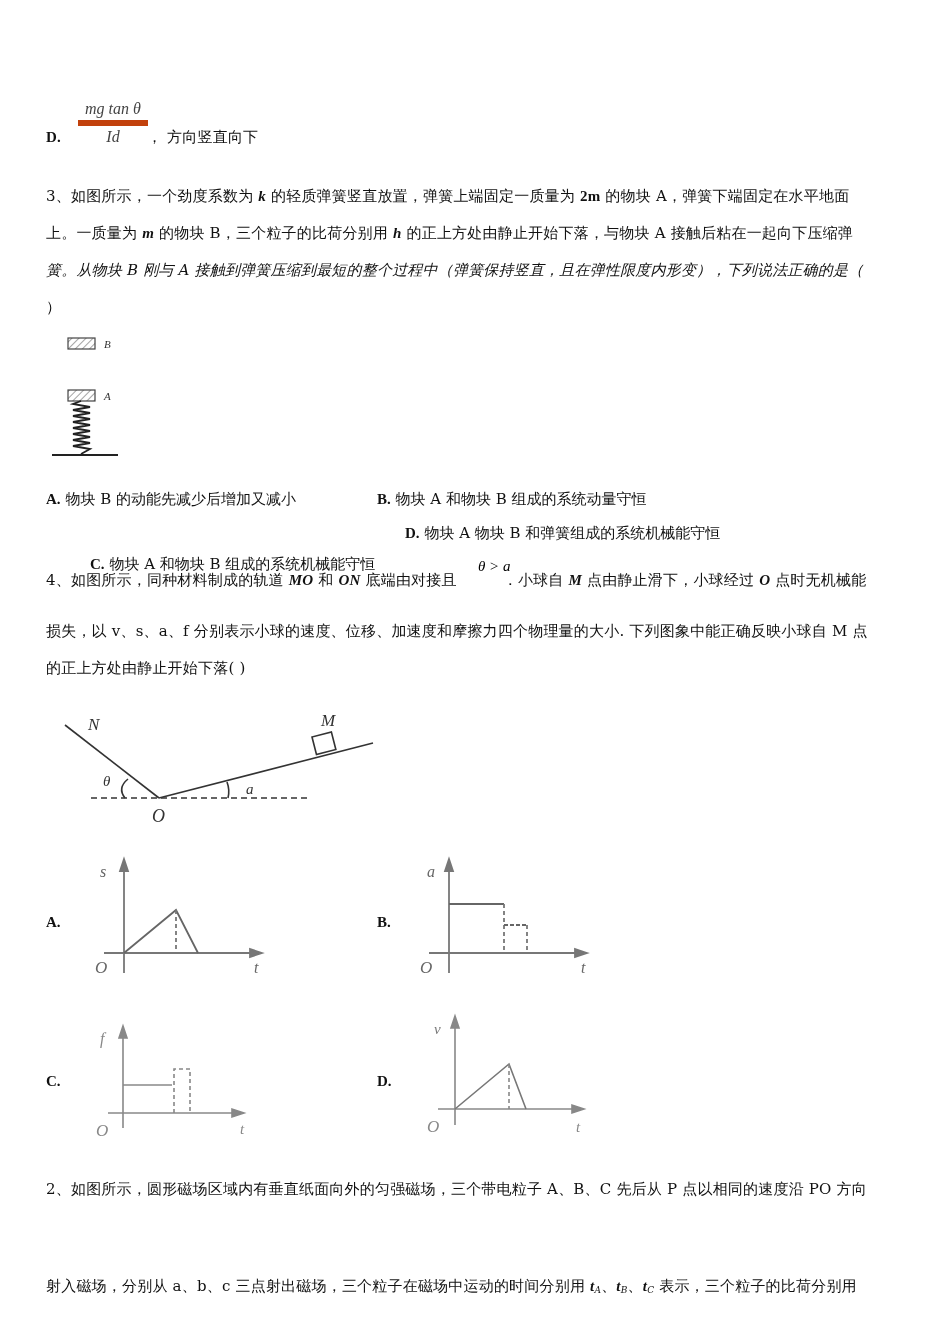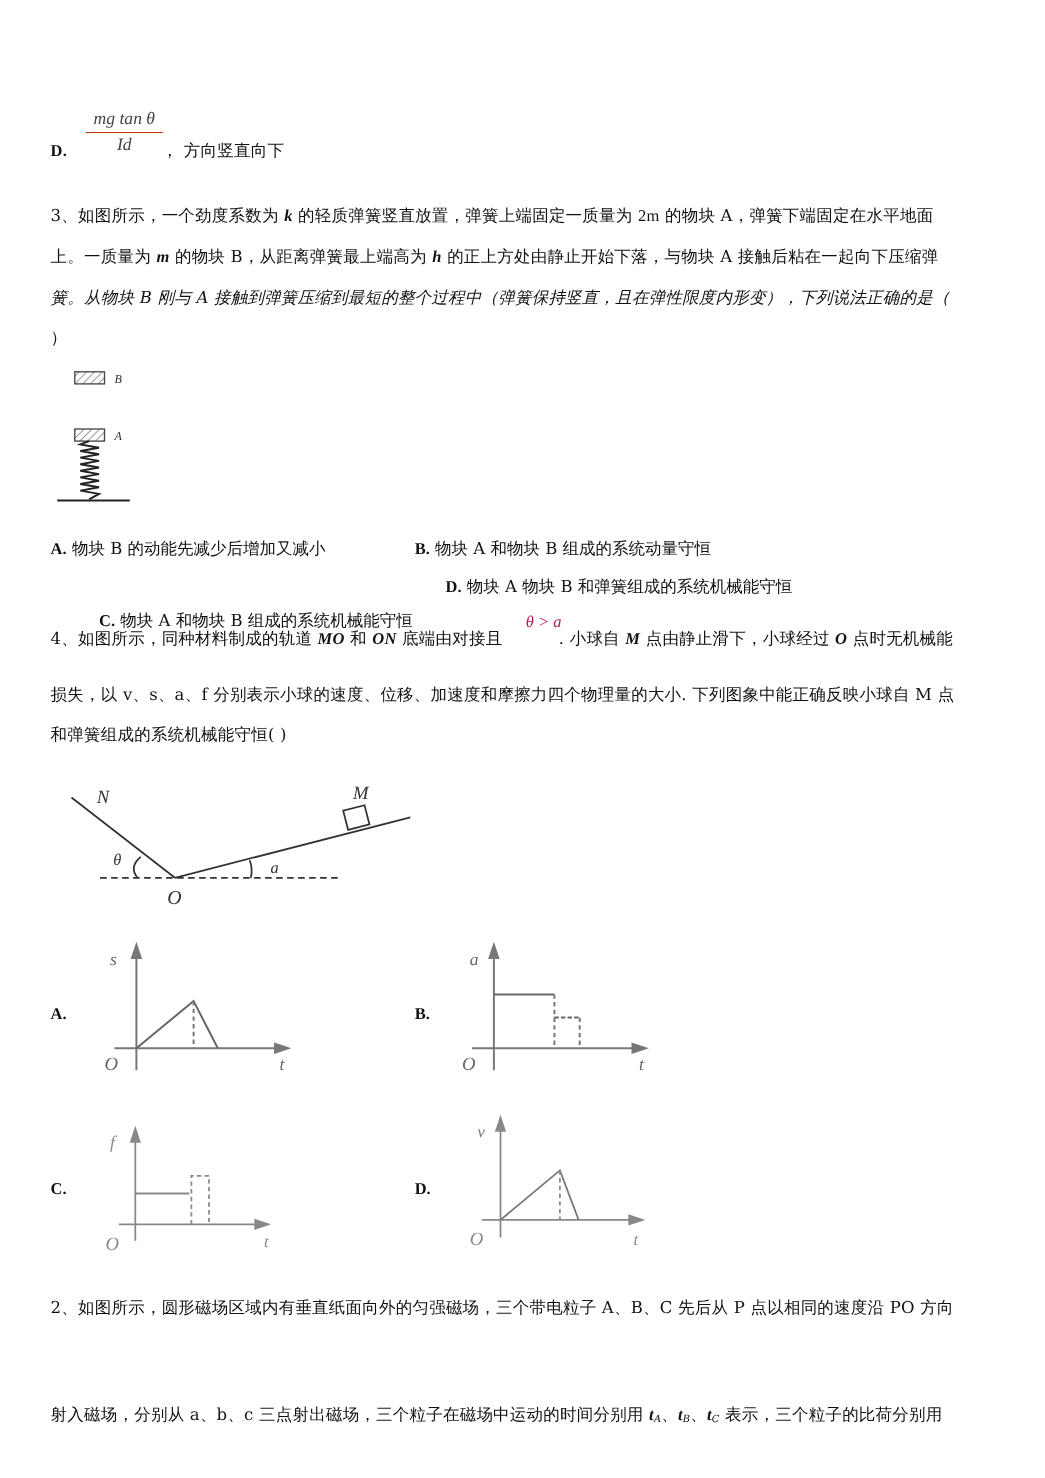--- a/index.html
+++ b/index.html
@@ -2,24 +2,24 @@
 <html><head>
 <meta charset="utf-8">
 <style>
   html, body { margin: 0; padding: 0; background: #ffffff; }
   body { width: 950px; height: 1344px; position: relative; overflow: hidden;
          font-family: "DejaVu Serif", "Liberation Serif", serif; color: #111; }
   .abs { position: absolute; }
   .line { position: absolute; left: 46px; font-size: 15px; white-space: nowrap; letter-spacing: 0.2px; }
   .lbl { font-weight: bold; font-family: "Liberation Serif", serif; font-size: 15px; }
   i.v { font-family: "Liberation Serif", serif; font-style: italic; font-weight: bold; }
-  b.v { font-family: "Liberation Serif", serif; font-weight: normal; }
+  b.v { font-family: "Liberation Serif", serif; font-weight: bold; }
   .frac { position: absolute; left: 78px; top: 100px; width: 70px; text-align: center;
           font-family: "Liberation Serif", serif; font-style: italic; font-size: 16px; color: #444; }
-  .frac .num { border-bottom: 1px solid #c2410c; padding-bottom: 2px; }
+  .frac .num { border-bottom: 6px solid #c2410c; padding-bottom: 2px; }
   .frac .den { padding-top: 2px; }
   .opt { position: absolute; font-size: 15px; white-space: nowrap; }
   svg text { font-family: "Liberation Serif", serif; font-style: italic; }
   .sub { font-size: 9px; vertical-align: -2px; font-style: italic; }
 </style>
 </head>
 <body>
 
 <div class="frac">
   <div class="num">mg tan θ</div>
@@ -29,21 +29,21 @@
   <span class="lbl">D.</span>
   <span style="display:inline-block;width:76px;"></span>
   <span>，</span>
   <span>方向竖直向下</span>
 </div>
 
 <div class="line" style="top:187px;">
   <span>3、如图所示，一个劲度系数为 </span><i class="v">k</i><span> 的轻质弹簧竖直放置，弹簧上端固定一质量为 </span><b class="v">2m</b><span> 的物块 A，弹簧下端固定在水平地面</span>
 </div>
 <div class="line" style="top:224px;">
-  <span>上。一质量为 </span><i class="v">m</i><span> 的物块 B，从距离弹簧最上端高为 </span><i class="v">h</i><span> 的正上方处由静止开始下落，与物块 A 接触后粘在一起向下压缩弹</span>
+  <span>上。一质量为 </span><i class="v">m</i><span> 的物块 B，三个粒子的比荷分别用 </span><i class="v">h</i><span> 的正上方处由静止开始下落，与物块 A 接触后粘在一起向下压缩弹</span>
 </div>
 <div class="line" style="top:261px;font-style:italic;">簧。从物块 B 刚与 A 接触到弹簧压缩到最短的整个过程中（弹簧保持竖直，且在弹性限度内形变），下列说法正确的是（</div>
 <div class="line" style="top:298px;">）</div>
 
 <svg class="abs" style="left:44px;top:330px;" width="90" height="132">
   <defs>
     <pattern id="hatch" width="5" height="5" patternUnits="userSpaceOnUse" patternTransform="rotate(45)">
       <line x1="0" y1="0" x2="0" y2="5" stroke="#666" stroke-width="1.2"></line>
     </pattern>
   </defs>
@@ -68,23 +68,23 @@
   <span>物块 A 和物块 B 组成的系统机械能守恒</span>
 </div>
 <div class="opt" style="left:377px;top:524px;margin-left:28px;">
   <span class="lbl">D.</span>
   <span>物块 A 物块 B 和弹簧组成的系统机械能守恒</span>
 </div>
 
 <div class="line" style="top:571px;">
   <span>4、如图所示，同种材料制成的轨道 </span><i class="v">MO</i><span> 和 </span><i class="v">ON</i><span> 底端由对接且</span><span style="display:inline-block;width:46px;"></span><span>．小球自 </span><i class="v">M</i><span> 点由静止滑下，小球经过 </span><i class="v">O</i><span> 点时无机械能</span>
 </div>
-<div class="abs" style="left:478px;top:558px;font-family:'Liberation Serif',serif;font-style:italic;font-size:15px;color:#be185d;">θ &gt; a</div>
+<div class="abs" style="left:478px;top:558px;font-family:'Liberation Serif',serif;font-style:italic;font-size:15px;color:#000000;">θ &gt; a</div>
 <div class="line" style="top:622px;">损失，以 v、s、a、f 分别表示小球的速度、位移、加速度和摩擦力四个物理量的大小. 下列图象中能正确反映小球自 M 点</div>
-<div class="line" style="top:659px;">和弹簧组成的系统机械能守恒( )</div>
+<div class="line" style="top:659px;">的正上方处由静止开始下落( )</div>
 
 <svg class="abs" style="left:55px;top:700px;" width="330" height="130">
   <g stroke="#333" stroke-width="1.6" fill="none">
     <line x1="10" y1="25" x2="104" y2="98"></line>
     <line x1="104" y1="98" x2="318" y2="43"></line>
     <line x1="36" y1="98" x2="256" y2="98" stroke-dasharray="6,4"></line>
     <rect x="0" y="0" width="20" height="18" transform="translate(257,37) rotate(-14.4)"></rect>
     <path d="M 70 98 Q 62 88 73 79"></path>
     <path d="M 172 82 Q 175 90 173 98"></path>
   </g>

